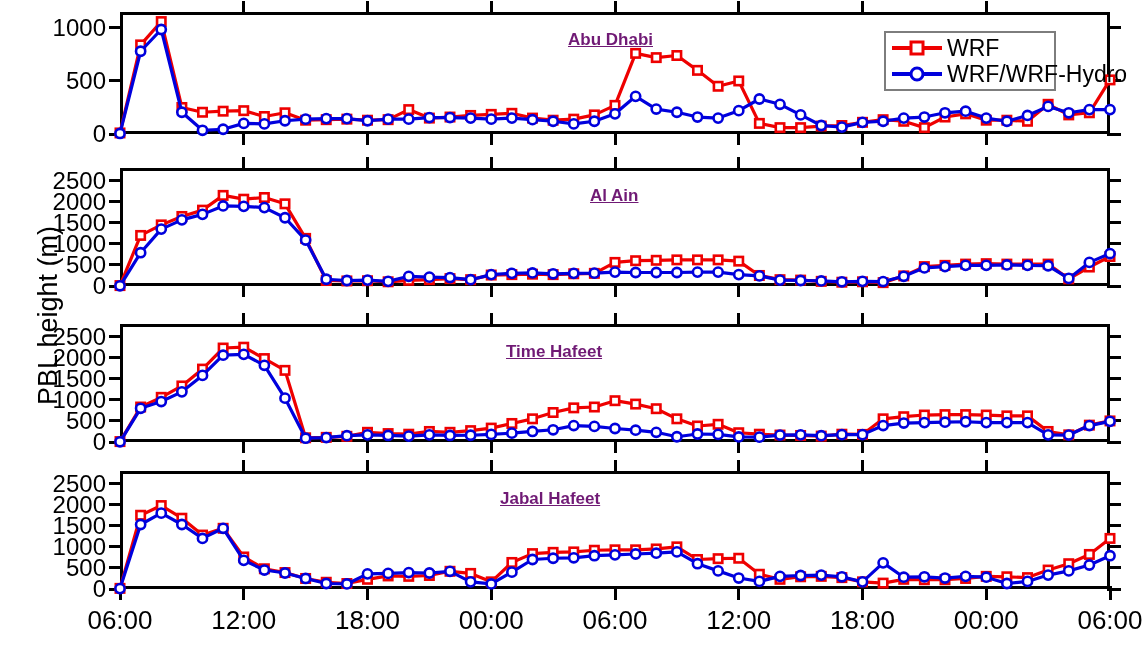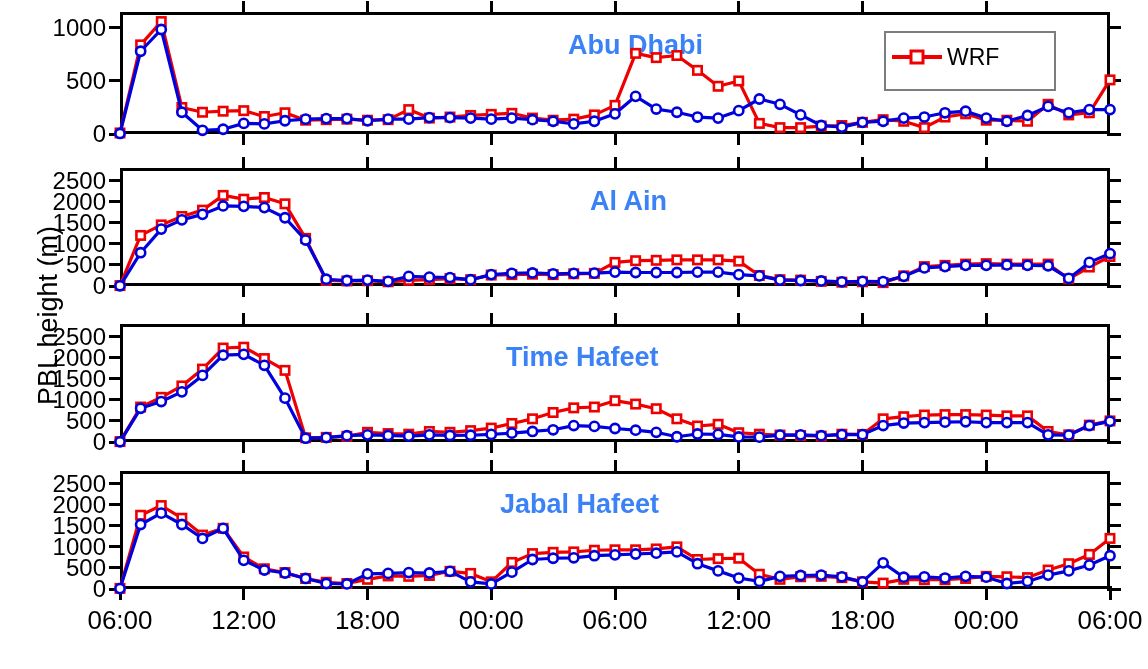--- a/index.html
+++ b/index.html
@@ -20,29 +20,29 @@
   }
 
   .panel{position:absolute; left:0; width:1148px;}
   .plotbox{position:absolute; border:3px solid #000; box-sizing:border-box; background:#fff;}
 
   .ytick-label{position:absolute; text-align:right; font-size:24px; color:#000; white-space:nowrap;}
   .ytick{position:absolute; background:#000;}
   .xtick{position:absolute; background:#000;}
   .xtick-label{position:absolute; font-size:26px; color:#000; text-align:center; white-space:nowrap;}
 
-  .panel-title{position:absolute; font-size:27px; font-weight:bold; color:#3b82f6; white-space:nowrap;}
+  .panel-title{position:absolute; font-size:17px; font-weight:bold; color:#701a75; white-space:nowrap;text-decoration:underline;}
 
   svg.series{position:absolute; left:0; top:0; overflow:visible;}
 
   
   #legend{
     position:absolute; left:884px; top:31px; width:172px; height:60px;
     border:2px solid #7d7d7d; background:#fff; box-sizing:border-box;
-    padding:11px 4px;
+    padding:2px 4px;
   }
   .legend-row{display:flex; align-items:center; height:26px;}
   .legend-label{font-size:23px; color:#000; margin-left:3px; white-space:nowrap;}
   .legend-sym{width:54px; height:22px; flex:0 0 54px;}
 </style>
 </head>
 <body>
 
 <div id="root">
 
@@ -605,15 +605,22 @@
     </div>
 
   <div id="legend">
     <div class="legend-row">
       <svg class="legend-sym" viewBox="0 0 54 22">
         <line x1="2" y1="11" x2="52" y2="11" stroke="#ee0000" stroke-width="4"></line>
         <rect x="21" y="5" width="12" height="12" fill="#ffffff" stroke="#ee0000" stroke-width="3"></rect>
       </svg>
       <span class="legend-label">WRF</span>
     </div>
+    <div class="legend-row">
+      <svg class="legend-sym" viewBox="0 0 54 22">
+        <line x1="2" y1="11" x2="52" y2="11" stroke="#0000dd" stroke-width="4"></line>
+        <circle cx="27" cy="11" r="6" fill="#ffffff" stroke="#0000dd" stroke-width="3"></circle>
+      </svg>
+      <span class="legend-label">WRF/WRF-Hydro</span>
+    </div>
   </div>
 
 </div>
 
 </body></html>

